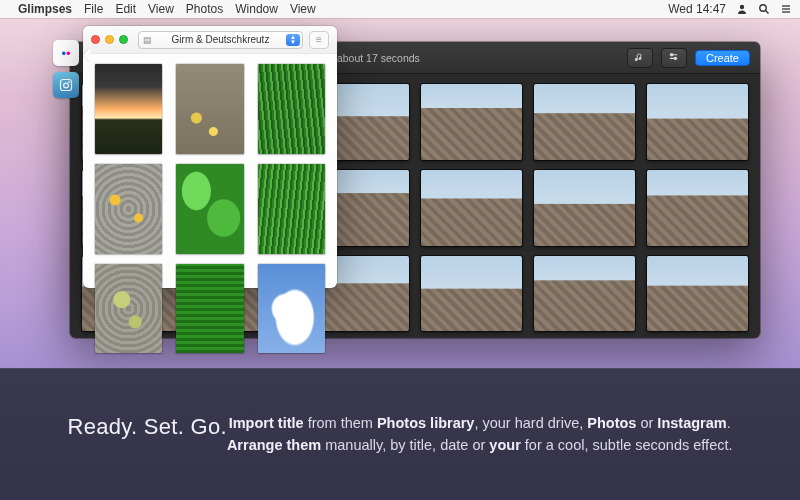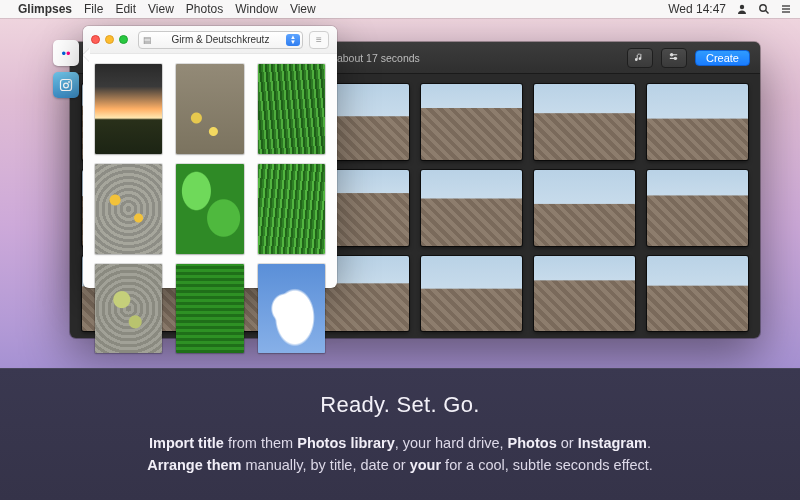--- a/index.html
+++ b/index.html
@@ -180,21 +180,21 @@
       radial-gradient(ellipse at 55% 60%, #fff 0 18px, transparent 20px),
       radial-gradient(ellipse at 40% 50%, #fff 0 12px, transparent 14px),
       linear-gradient(180deg,#5a8fd8,#87b0e8);
   }
 
   
   .band{
     position:absolute; left:0; right:0; bottom:0; height:132px;
     background:linear-gradient(#3a3850,#353349);
     color:#e9e7ef;
-    display:flex; flex-direction:column; align-items:center; justify-content:center;
+    display:flex; flex-direction:row; align-items:center; justify-content:center;
     padding:0 50px; text-align:center;
   }
   .band::before{
     content:""; position:absolute; left:0; right:0; top:0; height:1px;
     background:rgba(255,255,255,0.08);
   }
   .band-title{ font-size:22px; font-weight:300; color:#f3f1f8; margin-bottom:14px; letter-spacing:0.3px;}
   .band-body{ font-size:14.5px; line-height:1.55; font-weight:300; color:#ddd9e8;}
   .band-body b{ font-weight:600; color:#f1eef7;}
 </style>

